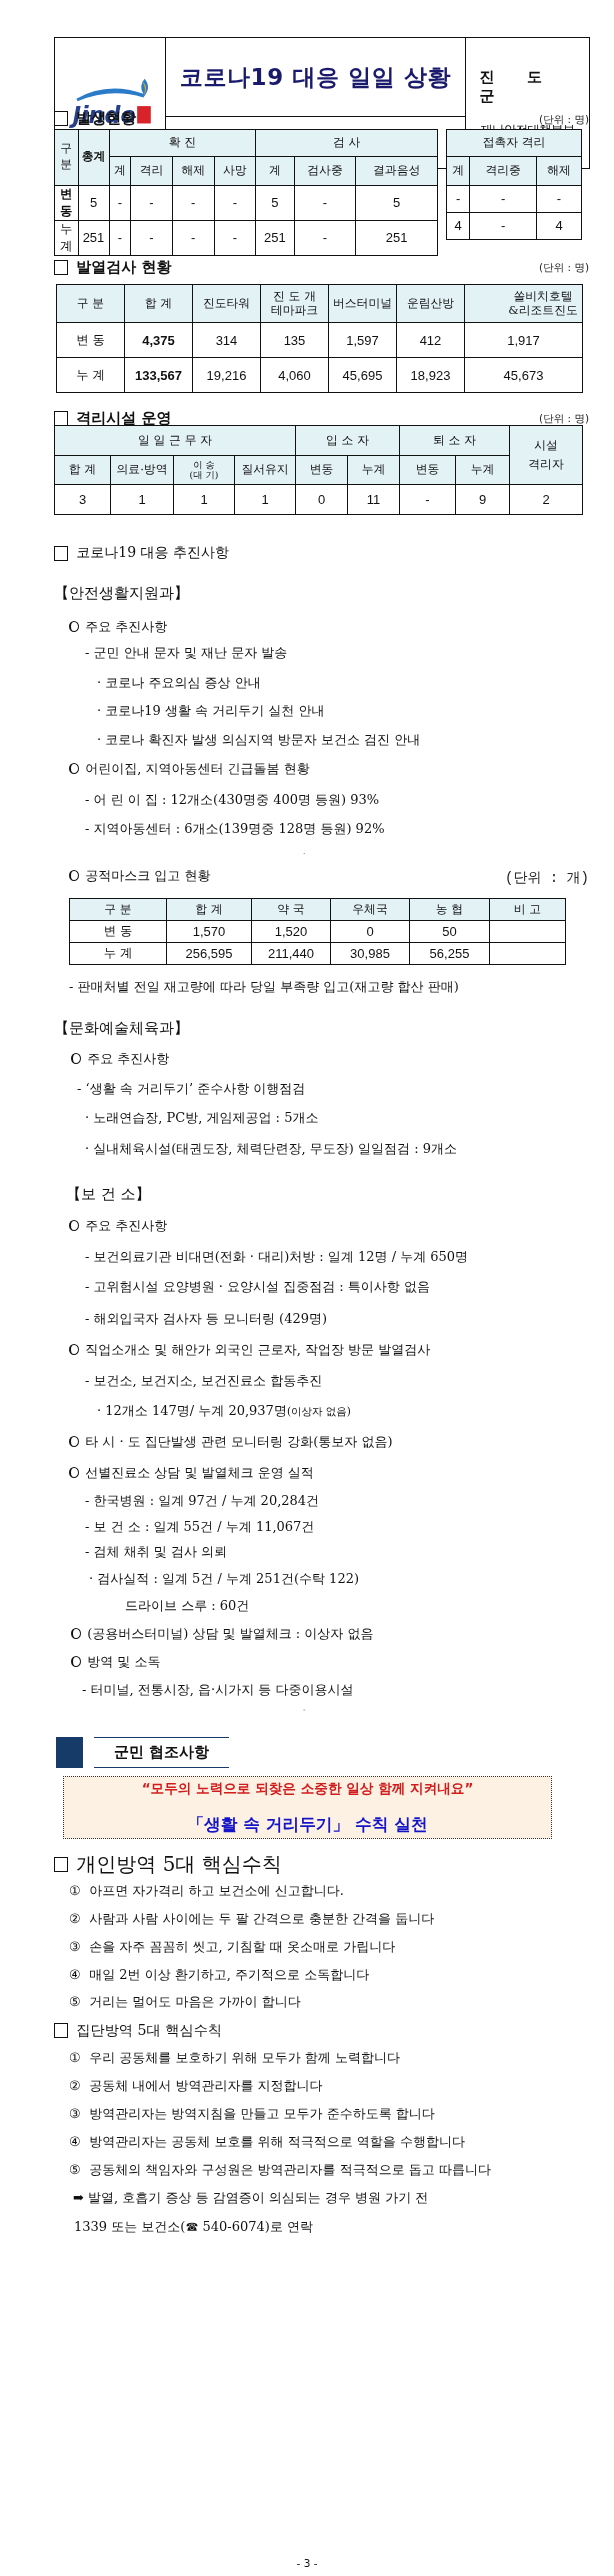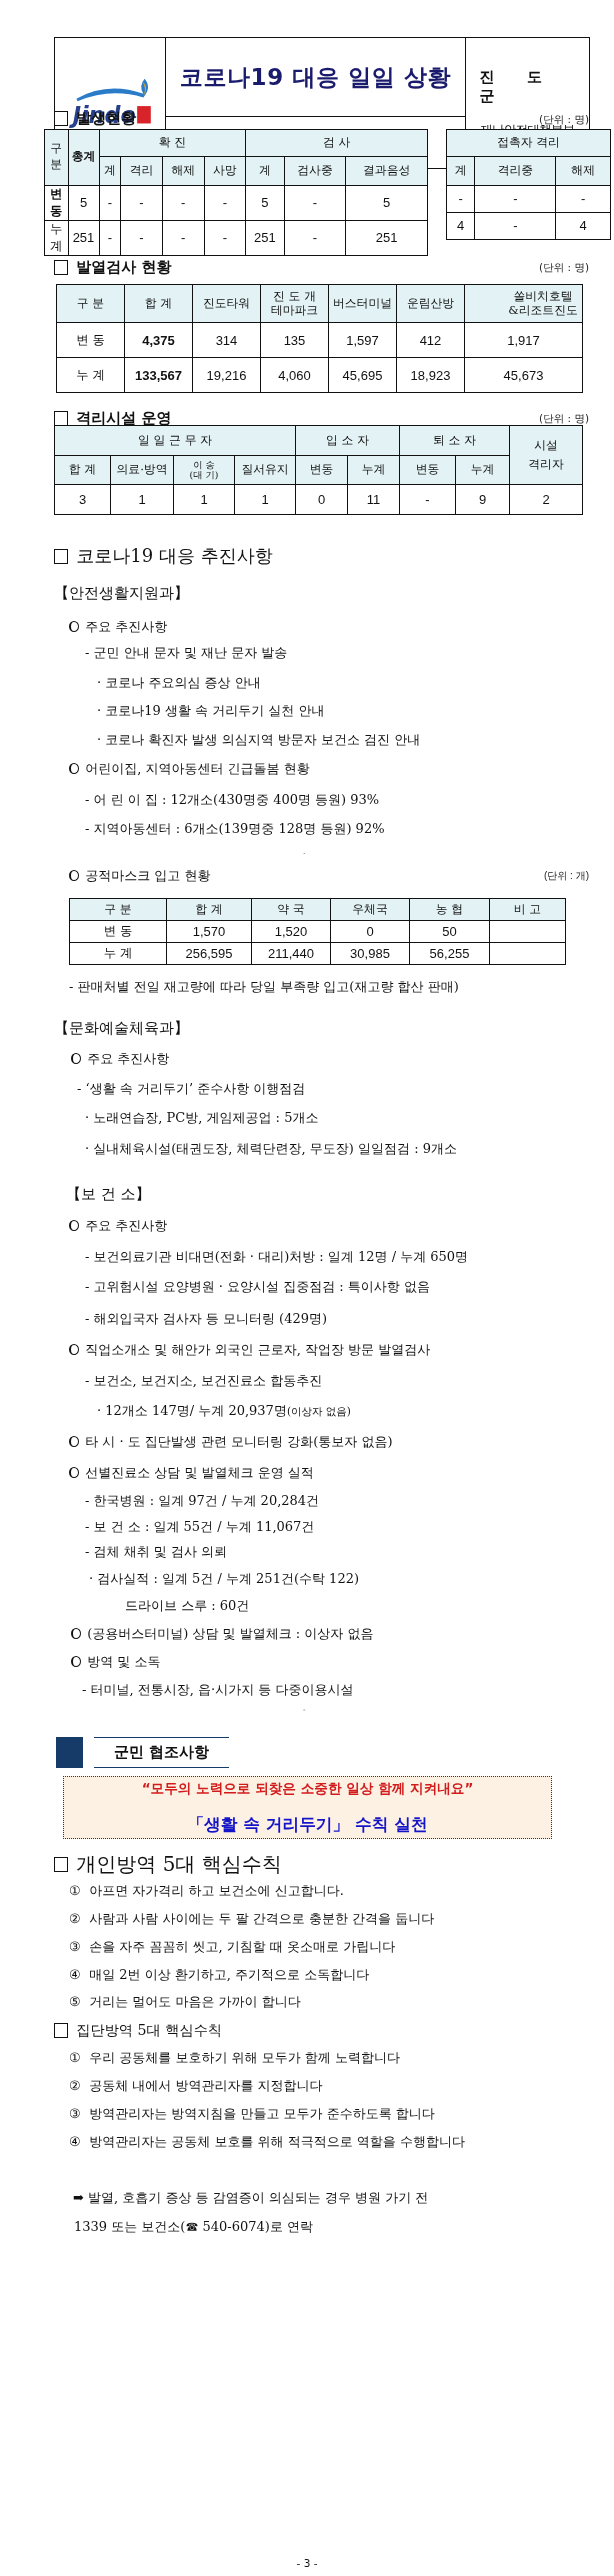--- a/index.html
+++ b/index.html
@@ -104,21 +104,21 @@
       <div class="hdr-org2">재난안전대책본부</div>
     </div>
   </div>
 
   <div class="sec-title" style="top:109px;">
     <span class="sq"></span>
       <span>발생현황</span>
   </div>
   <div class="unit" style="top:113px;">(단위 : 명)</div>
 
-  <table style="left:44px; top:129px; width:384px; height:109px;" class="t-outer">
+  <table style="left:54px; top:129px; width:384px; height:109px;" class="t-outer">
     <tbody>
         <tr style="height:27px;">
       <th rowspan="2" style="width:23.5px;">구분</th>
       <th rowspan="2" style="width:31px;font-weight:bold;">총계</th>
       <th colspan="4">확 진</th>
       <th colspan="3">검 사</th>
     </tr>
     <tr style="height:28.5px;">
       <th>계</th>
       <th>격리</th>
@@ -146,21 +146,21 @@
       <td>-</td>
       <td>-</td>
       <td>-</td>
       <td>251</td>
       <td>-</td>
       <td>251</td>
     </tr>
   </tbody>
     </table>
 
-  <table style="left:446px; top:129px; width:165px; height:109px;" class="t-outer">
+  <table style="left:446px; top:129px; width:136px; height:109px;" class="t-outer">
     <tbody>
         <tr style="height:27px;">
           <th colspan="3">접촉자 격리</th>
         </tr>
     <tr style="height:28.5px;">
       <th>계</th>
       <th>격리중</th>
       <th>해제</th>
     </tr>
     <tr style="height:27px;">
@@ -249,38 +249,38 @@
       <td>1</td>
       <td>0</td>
       <td>11</td>
       <td>-</td>
       <td>9</td>
       <td>2</td>
     </tr>
   </tbody>
     </table>
 
-  <div class="sec-title" style="top:544px; font-weight:normal; font-size:18px;">
+  <div class="sec-title" style="top:544px; font-weight:normal; font-size:14px;">
     <span class="sq"></span>
       <span>코로나19 대응 추진사항</span>
   </div>
 
   <div class="dept" style="top:584px; left:54px;">【안전생활지원과】</div>
   <div class="line" style="left:69px; top:618px;"><span class="circle"></span><span>주요 추진사항</span></div>
   <div class="line" style="left:85px; top:644px;">- 군민 안내 문자 및 재난 문자 발송</div>
   <div class="line" style="left:97px; top:674px;">· 코로나 주요의심 증상 안내</div>
   <div class="line" style="left:97px; top:702px;">· 코로나19 생활 속 거리두기 실천 안내</div>
   <div class="line" style="left:97px; top:731px;">· 코로나 확진자 발생 의심지역 방문자 보건소 검진 안내</div>
   <div class="line" style="left:69px; top:760px;"><span class="circle"></span><span>어린이집, 지역아동센터 긴급돌봄 현황</span></div>
   <div class="line" style="left:85px; top:791px;">- 어 린 이 집 : 12개소(430명중 400명 등원) 93%</div>
   <div class="line" style="left:85px; top:820px;">- 지역아동센터 :  6개소(139명중 128명 등원) 92%</div>
   <div class="dot-sep" style="top:849px;">·</div>
 
   <div class="line" style="left:69px; top:867px;"><span class="circle"></span><span>공적마스크 입고 현황</span></div>
-  <div class="unit" style="top:869px; font-size:10px; font-family:Liberation Sans, sans-serif;">(단위 : 개)</div>
+  <div class="unit" style="top:869px; font-size:14px; font-family:Liberation Mono, monospace;">(단위 : 개)</div>
 
   <table style="left:69px; top:898px; width:497px; height:67px;" class="t-outer">
     <tbody>
         <tr style="height:22px;">
       <th style="width:97px;">구 분</th>
       <th style="width:85px;">합 계</th>
       <th style="width:79px;">약 국</th>
       <th style="width:79px;">우체국</th>
       <th style="width:80px;">농 협</th>
       <th>비 고</th>
@@ -353,18 +353,19 @@
   <div class="line" style="left:69px; top:1993px;"><span class="num">⑤</span> <span>거리는 멀어도 마음은 가까이 합니다</span></div>
 
   <div class="sec-title" style="top:2021px; font-weight:normal; font-size:14.2px;">
     <span class="sq"></span>
       <span>집단방역 5대 핵심수칙</span>
   </div>
   <div class="line" style="left:69px; top:2049px;"><span class="num">①</span> <span>우리 공동체를 보호하기 위해 모두가 함께 노력합니다</span></div>
   <div class="line" style="left:69px; top:2077px;"><span class="num">②</span> <span>공동체 내에서 방역관리자를 지정합니다</span></div>
   <div class="line" style="left:69px; top:2105px;"><span class="num">③</span> <span>방역관리자는 방역지침을 만들고 모두가 준수하도록 합니다</span></div>
   <div class="line" style="left:69px; top:2133px;"><span class="num">④</span> <span>방역관리자는 공동체 보호를 위해 적극적으로 역할을 수행합니다</span></div>
+  <div class="line" style="left:69px; top:2161px;"><span class="num">⑤</span> <span>공동체의 책임자와 구성원은 방역관리자를 적극적으로 돕고 따릅니다</span></div>
   <div class="line" style="left:73px; top:2189px;"><span>➡</span> <span>발열, 호흡기 증상 등 감염증이 의심되는 경우 병원 가기 전</span></div>
   <div class="line" style="left:74px; top:2218px;"><span>1339 또는 보건소(</span><span>☎</span><span> 540-6074)로 연락</span></div>
 
   <div class="footer">- 3 -</div>
 </div>
 
 
 </body></html>

